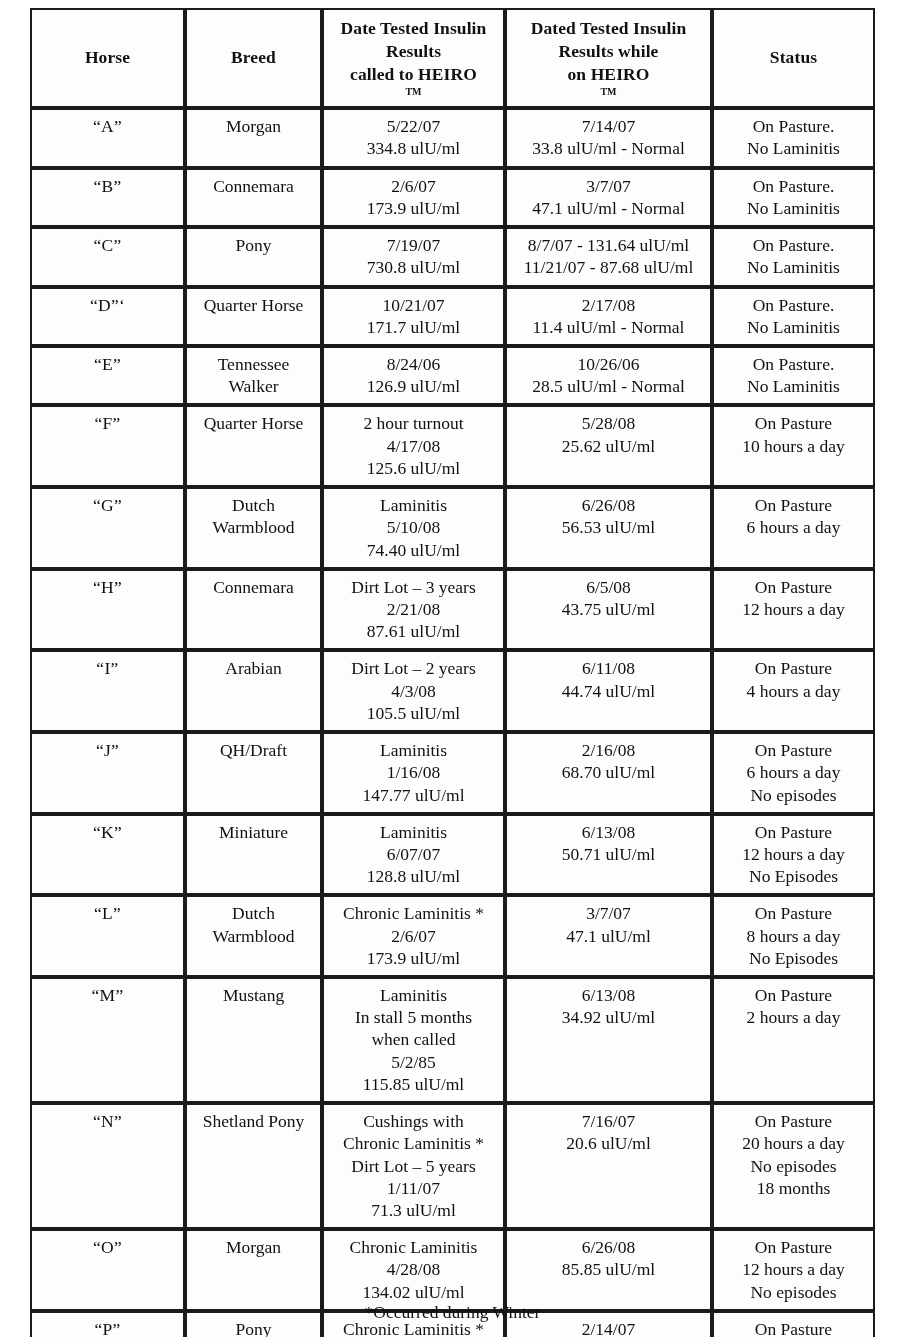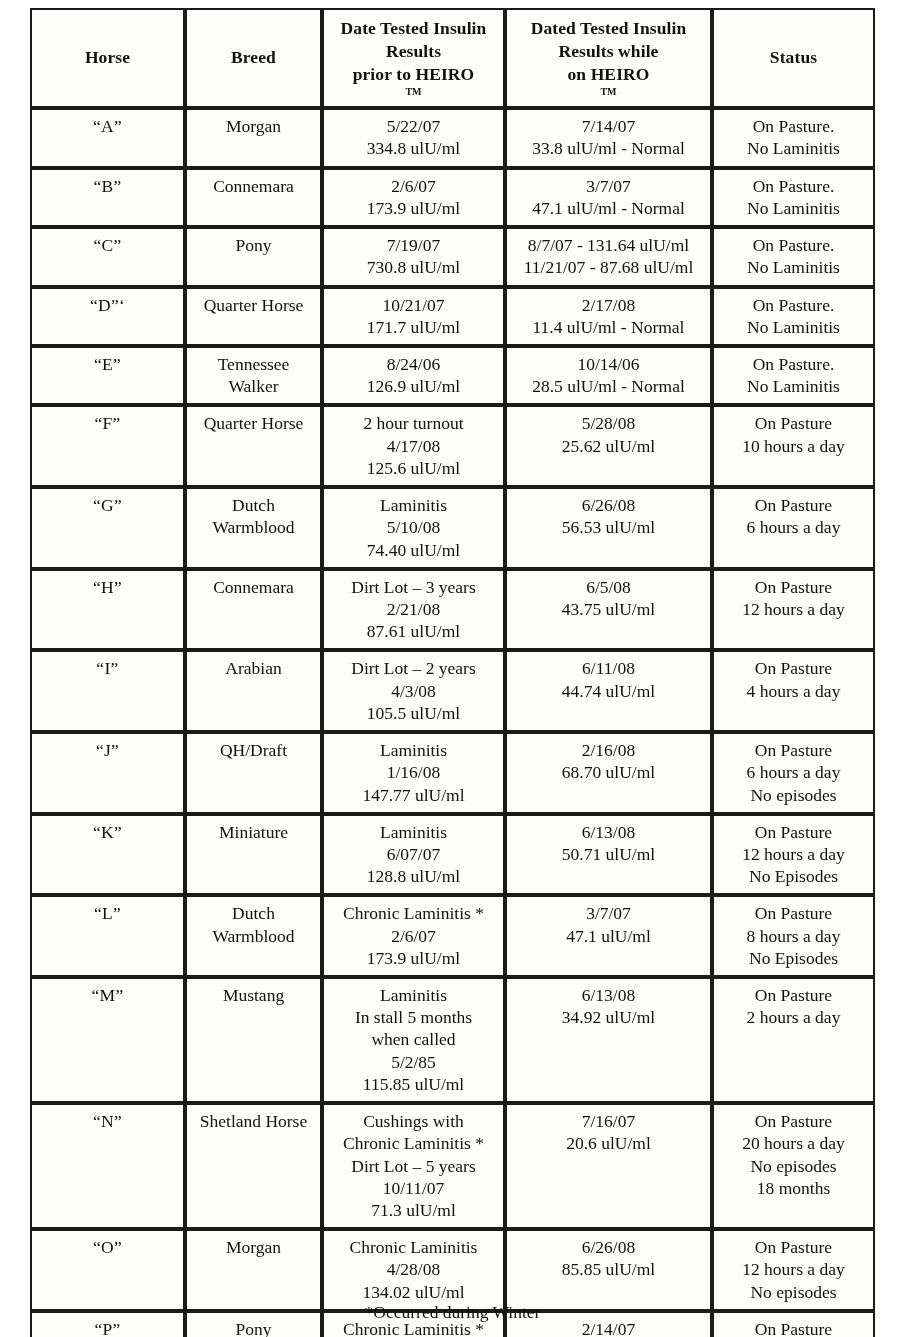--- a/index.html
+++ b/index.html
@@ -96,21 +96,21 @@
         <col class="c-on">
         <col class="c-status">
       </colgroup>
       <thead>
         <tr>
           <th>Horse</th>
           <th>Breed</th>
           <th>
             <span class="cell-lines">Date Tested</span>
             <span class="cell-lines">Insulin Results</span>
-            <span class="cell-lines"><span>prior to HEIRO</span><span class="tm">TM</span></span>
+            <span class="cell-lines"><span>called to HEIRO</span><span class="tm">TM</span></span>
           </th>
           <th>
             <span class="cell-lines">Dated Tested</span>
             <span class="cell-lines">Insulin Results while</span>
             <span class="cell-lines"><span>on HEIRO</span><span class="tm">TM</span></span>
           </th>
           <th>Status</th>
         </tr>
       </thead>
       <tbody id="table-body">
@@ -190,21 +190,21 @@
             <td class="cell-id">“E”</td>
             <td class="cell-lines">
               <span>Tennessee</span>
               <span>Walker</span>
             </td>
             <td class="cell-lines">
               <span>8/24/06</span>
               <span>126.9 ulU/ml</span>
             </td>
             <td class="cell-lines">
-              <span>10/14/06</span>
+              <span>10/26/06</span>
               <span>28.5 ulU/ml - Normal</span>
             </td>
             <td class="cell-lines">
               <span>On Pasture.</span>
               <span>No Laminitis</span>
             </td>
           </tr>
           <tr style="height: 76px;">
             <td class="cell-id">“F”</td>
             <td class="cell-lines">
@@ -360,27 +360,27 @@
               <span>34.92 ulU/ml</span>
             </td>
             <td class="cell-lines">
               <span>On Pasture</span>
               <span>2 hours a day</span>
             </td>
           </tr>
           <tr style="height: 118px;">
             <td class="cell-id">“N”</td>
             <td class="cell-lines">
-              <span>Shetland Horse</span>
+              <span>Shetland Pony</span>
             </td>
             <td class="cell-lines">
               <span>Cushings with</span>
               <span>Chronic Laminitis *</span>
               <span>Dirt Lot – 5 years</span>
-              <span>10/11/07</span>
+              <span>1/11/07</span>
               <span>71.3 ulU/ml</span>
             </td>
             <td class="cell-lines">
               <span>7/16/07</span>
               <span>20.6 ulU/ml</span>
             </td>
             <td class="cell-lines">
               <span>On Pasture</span>
               <span>20 hours a day</span>
               <span>No episodes</span>

